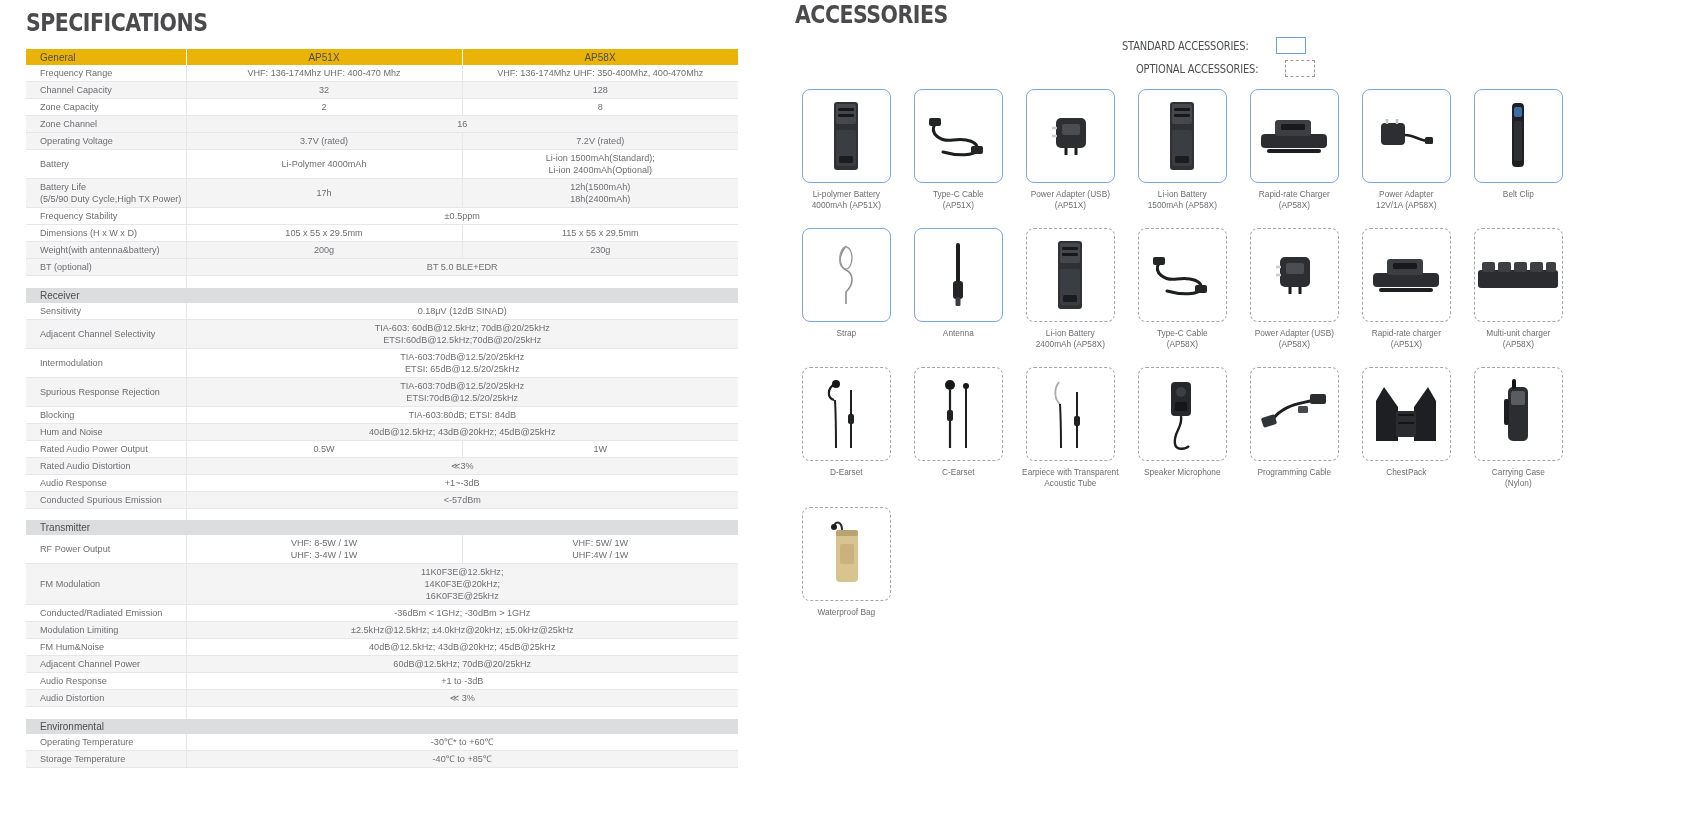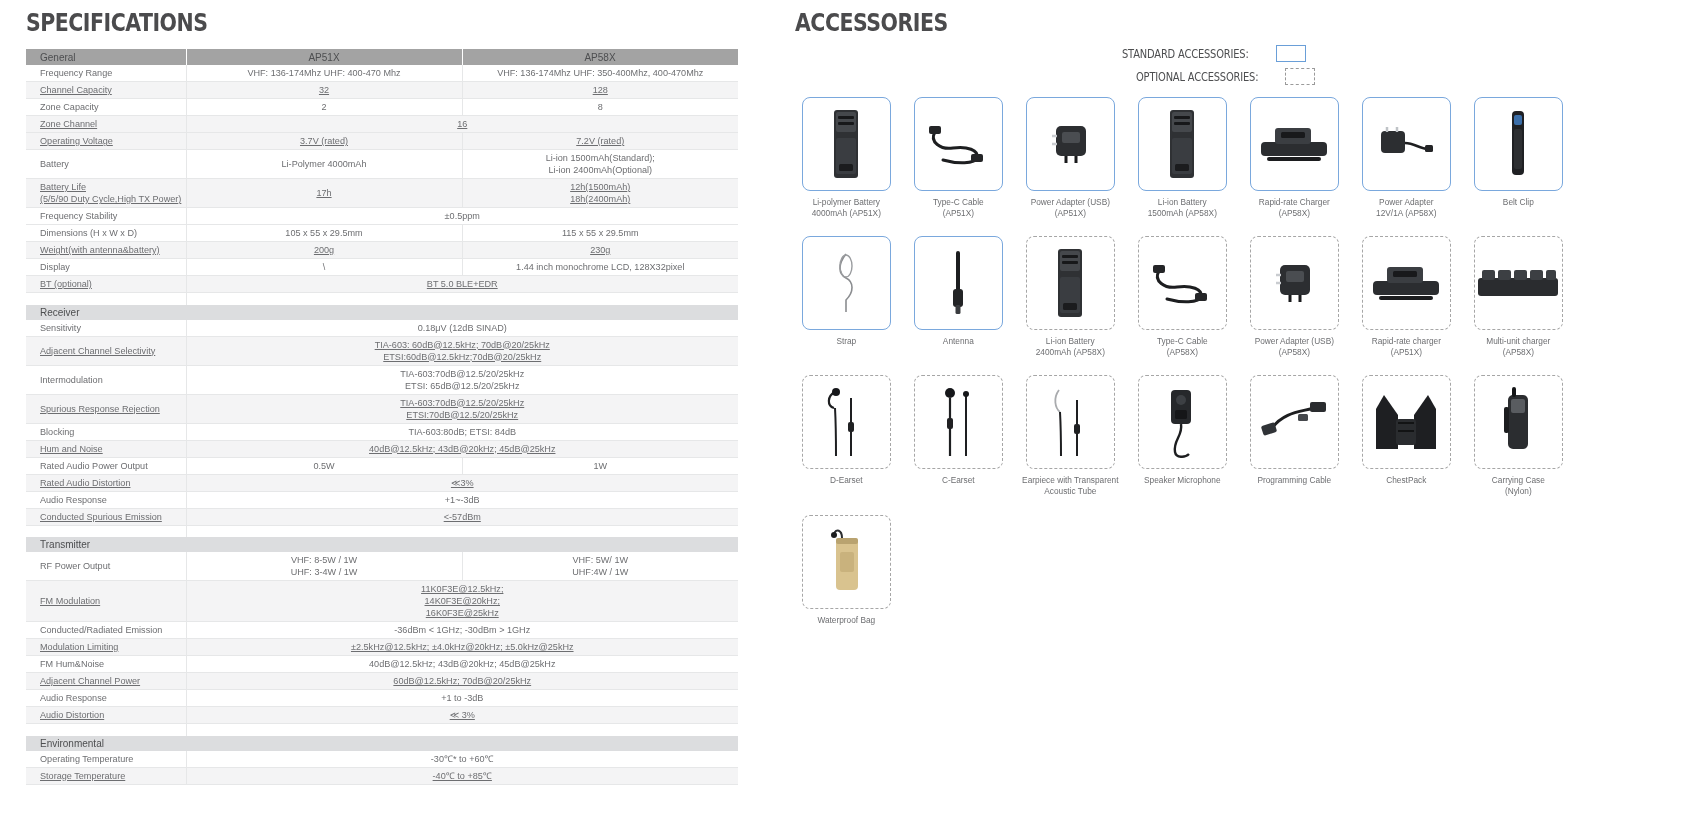--- a/index.html
+++ b/index.html
@@ -32,42 +32,42 @@
 
   tr.grp td {
     background: #dcdddf;
     height: 15px;
     font-size: 10px;
     color: #4d4e50;
     padding-left: 14px;
     border: none;
   }
   tr.hdr td {
-    background: #a3a3a3;
+    background: #eab308;
     height: 16px;
     font-size: 10px;
     color: #4d4e50;
     text-align: center;
     border-right: 1px solid #ffffff;
   }
   tr.hdr td.col-label { text-align: left; padding-left: 14px; }
 
   tr.r td {
     border-bottom: 1px solid #e6e7e8;
     padding: 2px 0;
   }
   tr.r td.col-label { padding-left: 14px; text-align: left; }
   tr.r td.v { text-align: center; border-left: 1px solid #e6e7e8; }
-  tr.alt td { background: #f4f4f5; text-decoration: underline; }
+  tr.alt td { background: #f4f4f5; }
   tr.spacer td { height: 12px; border: none; background: #fff; }
   tr.spacer td.v { border-left: 1px solid #e6e7e8; }
   .ln { display: block; line-height: 1.32; }
 
   
-  .acc { width: 899px; padding: 8px 18px 0 18px; position: relative; }
+  .acc { width: 899px; padding: 0 18px 0 18px; position: relative; }
   .acc-title {
     font-family: "DejaVu Sans", sans-serif;
     font-weight: 700;
     font-size: 25px;
     letter-spacing: -0.6px;
     color: #4b4b4d;
     transform: scaleX(0.82);
     transform-origin: left center;
     margin-bottom: 8px;
   }
@@ -226,31 +226,20 @@
             <td class="col-label">
               <span class="ln">Weight(with antenna&amp;battery)</span>
             </td>
             <td class="v">
               <span class="ln">200g</span>
             </td>
             <td class="v">
               <span class="ln">230g</span>
             </td>
           </tr>
-          <tr class="r">
-            <td class="col-label">
-              <span class="ln">Display</span>
-            </td>
-            <td class="v">
-              <span class="ln">\</span>
-            </td>
-            <td class="v">
-              <span class="ln">1.44 inch monochrome LCD, 128X32pixel</span>
-            </td>
-          </tr>
           <tr class="r alt">
             <td class="col-label">
               <span class="ln">BT (optional)</span>
             </td>
             <td class="v" colspan="2">
               <span class="ln">BT 5.0 BLE+EDR</span>
             </td>
           </tr>
           <tr class="spacer">
             <td></td>

